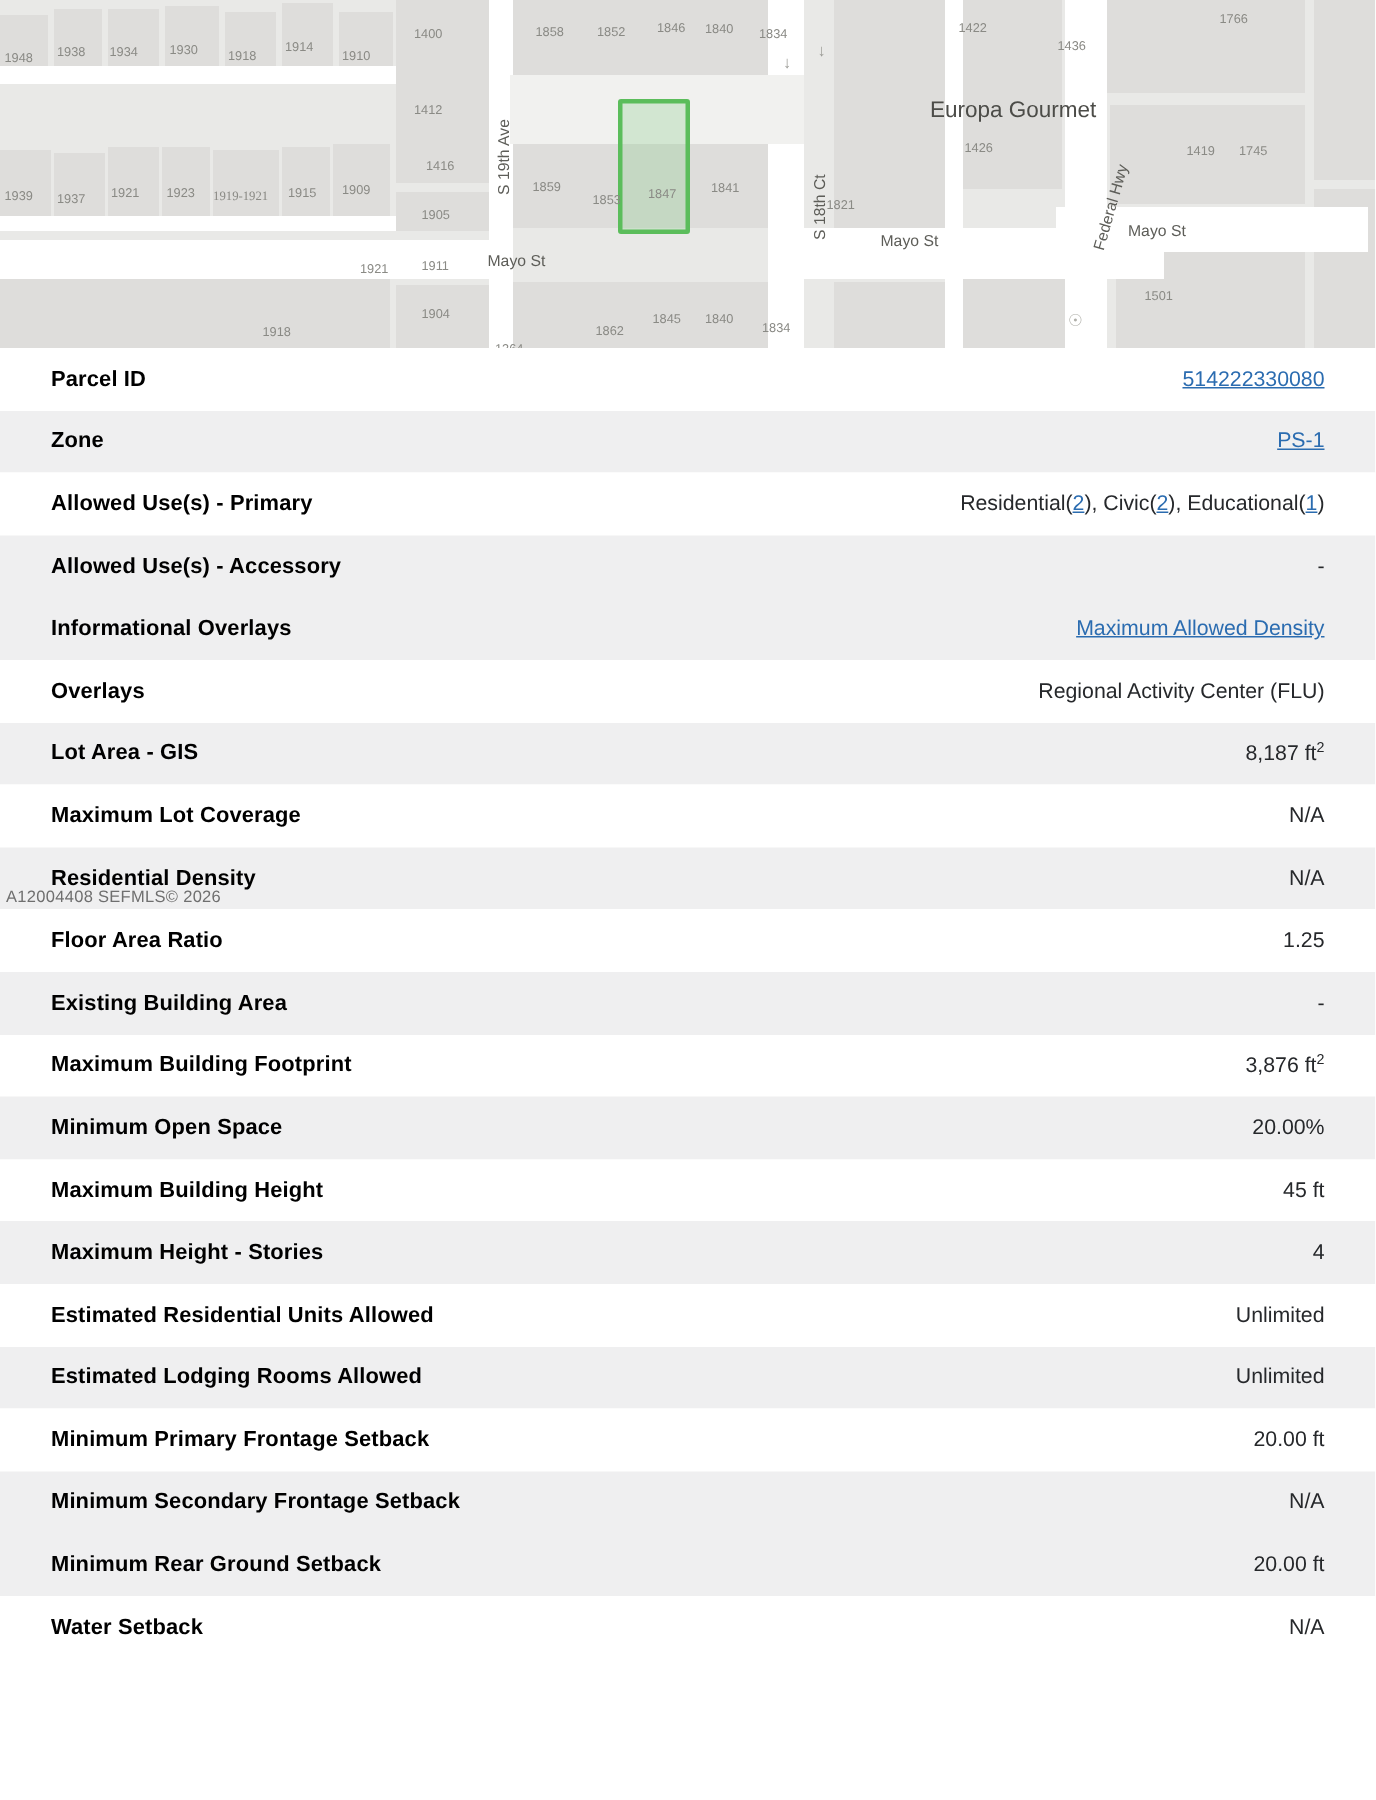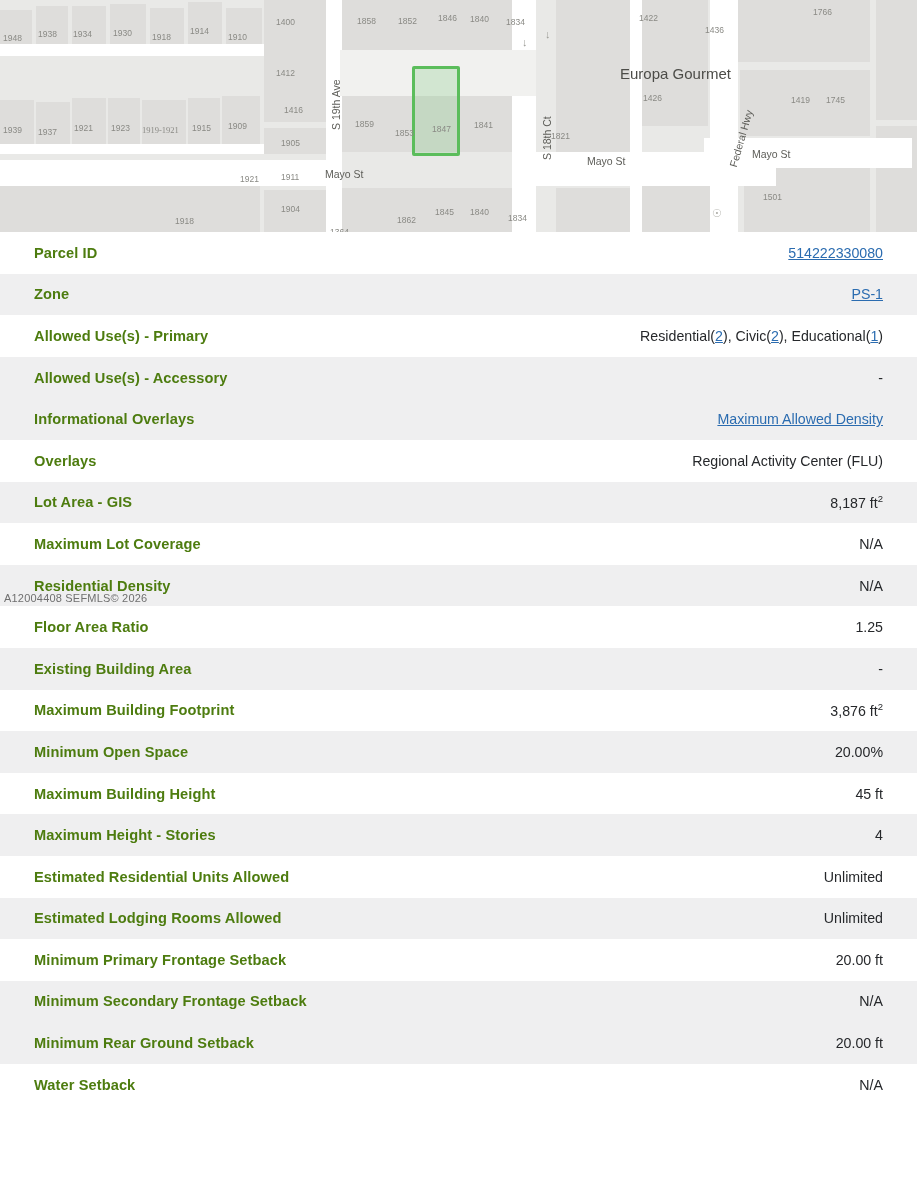--- a/index.html
+++ b/index.html
@@ -97,21 +97,21 @@
     align-items: center;
     justify-content: space-between;
     height: 41.6px;
     padding: 0 34px 0 34px;
     background: #ffffff;
   }
   .row.alt { background: #efeff0; }
   .row .label {
     font-size: 14.6px;
     font-weight: bold;
-    color: #4d7c0f;
+    color: #000000;
     letter-spacing: .1px;
   }
   .row .value {
     font-size: 14.2px;
     color: #26282b;
     text-align: right;
     white-space: nowrap;
   }
   .value a, a.link {
     color: #2b6cb0;

